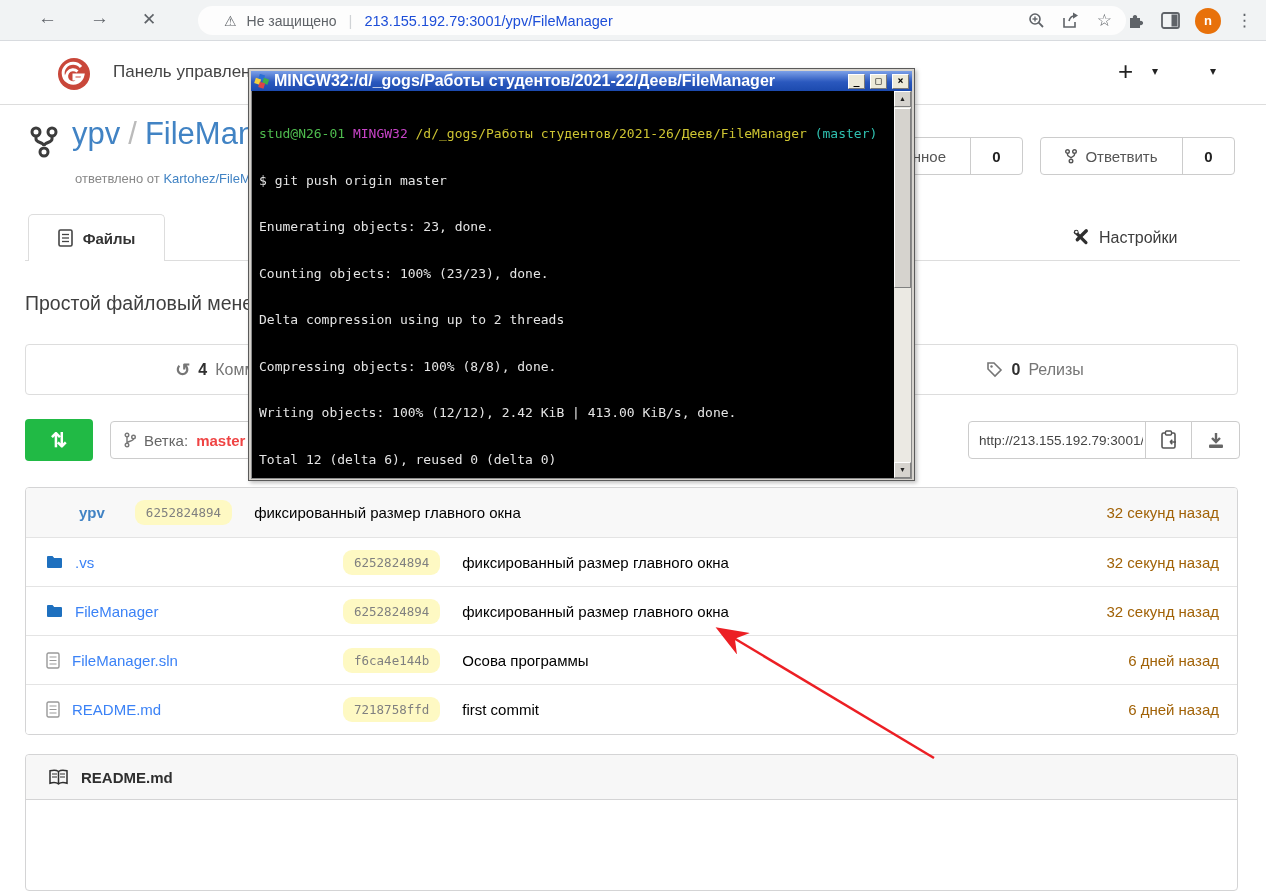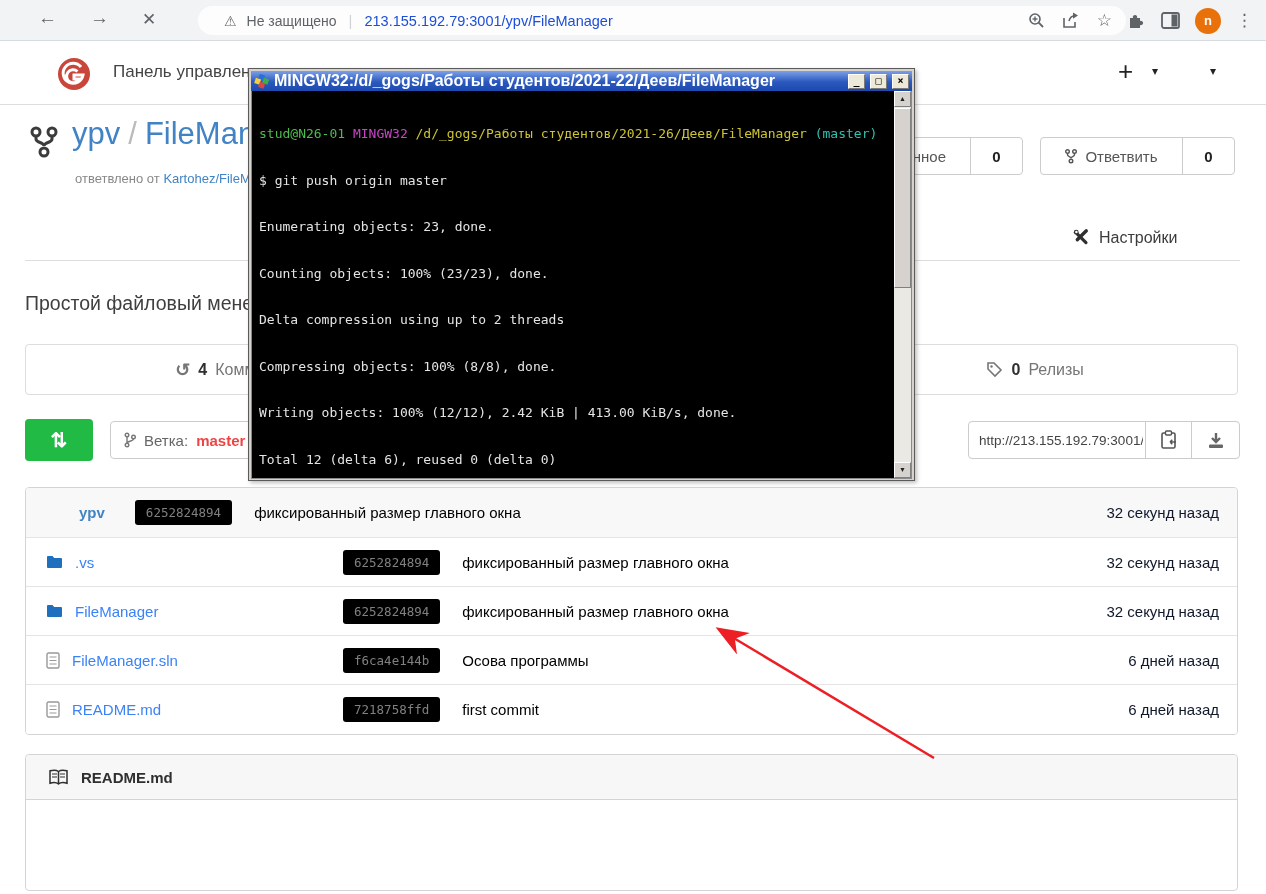--- a/index.html
+++ b/index.html
@@ -62,22 +62,22 @@
   .clone-dl { left:1191px; width:49px; border-radius:0 4px 4px 0; }
 
   
   .ftable { position:absolute; left:25px; top:487px; width:1213px; height:248px; border:1px solid #d4d4d5; border-radius:4px; background:#fff; overflow:hidden; }
   .frow { height:49px; display:flex; align-items:center; border-bottom:1px solid #e4e4e4; font-size:15px; background:#fff; }
   .frow:last-child { border-bottom:none; }
   .frow.hdr { background:#f8f8f8; height:50px; }
   .frow.hdr .user { margin-left:53px; font-weight:bold; color:#4183c4; text-decoration:none; }
   .frow.hdr .badge { margin-left:30px; }
   .frow .msg { margin-left:22px; color:#000000; }
-  .frow .age { margin-left:auto; margin-right:18px; color:#0f172a; }
-  .badge { background:#000000; color:#808080; font-family:"DejaVu Sans Mono",monospace; font-size:12.5px; padding:5px 11px; border-radius:3px; }
+  .frow .age { margin-left:auto; margin-right:18px; color:#a16207; }
+  .badge { background:#fef9c3; color:#808080; font-family:"DejaVu Sans Mono",monospace; font-size:12.5px; padding:5px 11px; border-radius:9px; }
   .fname-cell { width:317px; padding-left:20px; display:flex; align-items:center; gap:12px; }
   .fname-cell a { color:#3b82f6; text-decoration:none; }
 
   
   .readme { position:absolute; left:25px; top:754px; width:1213px; height:137px; border:1px solid #d4d4d5; border-radius:4px; background:#fff; }
   .readme-head { height:45px; background:#f7f7f7; border-bottom:1px solid #d4d4d5; border-radius:4px 4px 0 0; display:flex; align-items:center; gap:12px; padding-left:22px; font-size:15px; font-weight:bold; color:#2f2f2f; }
 
   
   .term { position:absolute; left:248px; top:68px; width:667px; height:413px; background:#d6d3ce; border:1px solid #5a5a5a; padding:2px; z-index:50; box-shadow:2px 2px 4px rgba(0,0,0,0.25); }
   .term-title { height:20px; background:linear-gradient(180deg,#7ca0e8 0%,#2a58be 55%,#1c4aae 100%); display:flex; align-items:center; gap:5px; padding:0 3px; }
@@ -169,20 +169,29 @@
           <circle cx="9.5" cy="2.5" r="1.8" fill="none" stroke="#555" stroke-width="1.4"></circle>
           <circle cx="6" cy="12" r="1.8" fill="none" stroke="#555" stroke-width="1.4"></circle>
           <path d="M2.5 4.3 v1.5 c0 2 3.5 1.5 3.5 3.5 M9.5 4.3 v1.5 c0 2 -3.5 1.5 -3.5 3.5" fill="none" stroke="#555" stroke-width="1.4"></path>
         </svg>
       <span>Ответвить</span>
     </span>
     <span class="cnt">0</span>
   </div>
 
   <div class="tabline"></div>
+  <div class="tab-files">
+    <svg class="ic" width="15" height="18" viewBox="0 0 15 18">
+        <rect x="1" y="1" width="13" height="16" rx="1.5" fill="none" stroke="#444" stroke-width="1.6"></rect>
+        <line x1="4" y1="5.5" x2="11" y2="5.5" stroke="#444" stroke-width="1.3"></line>
+        <line x1="4" y1="9" x2="11" y2="9" stroke="#444" stroke-width="1.3"></line>
+        <line x1="4" y1="12.5" x2="11" y2="12.5" stroke="#444" stroke-width="1.3"></line>
+      </svg>
+    <span>Файлы</span>
+  </div>
   <div class="settings">
     <svg class="ic" width="19" height="19" viewBox="0 0 19 19">
         <rect x="8.2" y="-1" width="3.4" height="16" rx="1.6" transform="rotate(45 9.5 7)" fill="#2f2f2f"></rect>
         <rect x="7.8" y="2" width="3.2" height="16" rx="1.6" transform="rotate(-45 9.5 10)" fill="#2f2f2f"></rect>
         <circle cx="4.2" cy="4.2" r="2.4" fill="#2f2f2f"></circle>
         <circle cx="4.4" cy="4" r="1.3" fill="#fff"></circle>
       </svg>
     <span>Настройки</span>
   </div>
 

